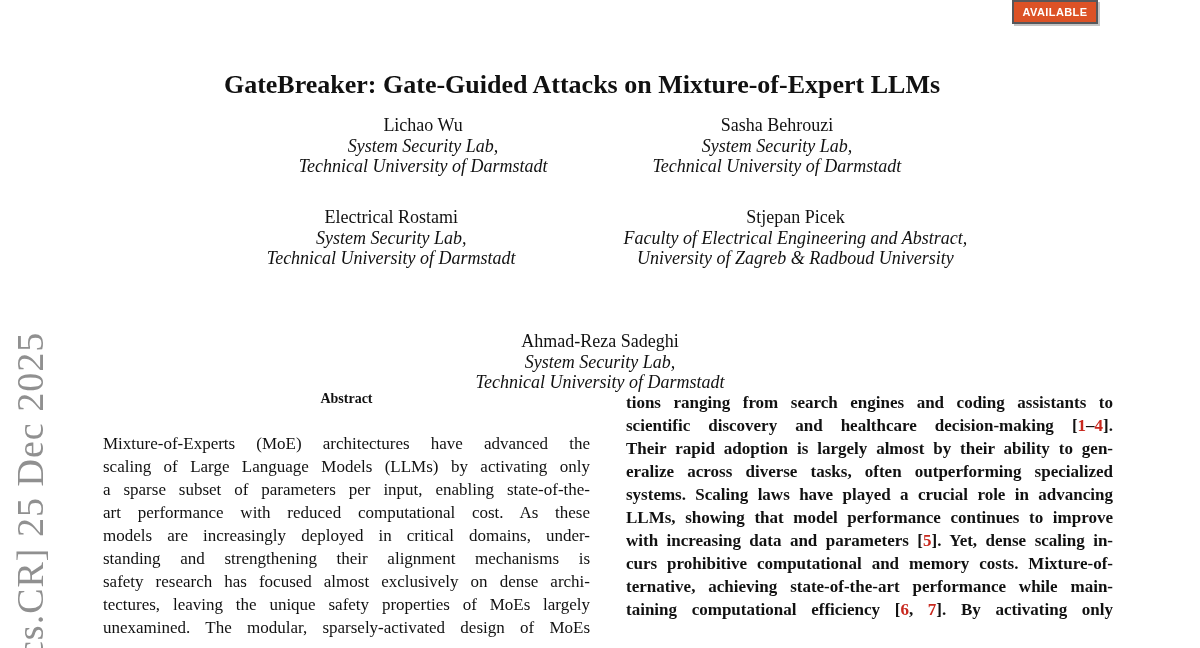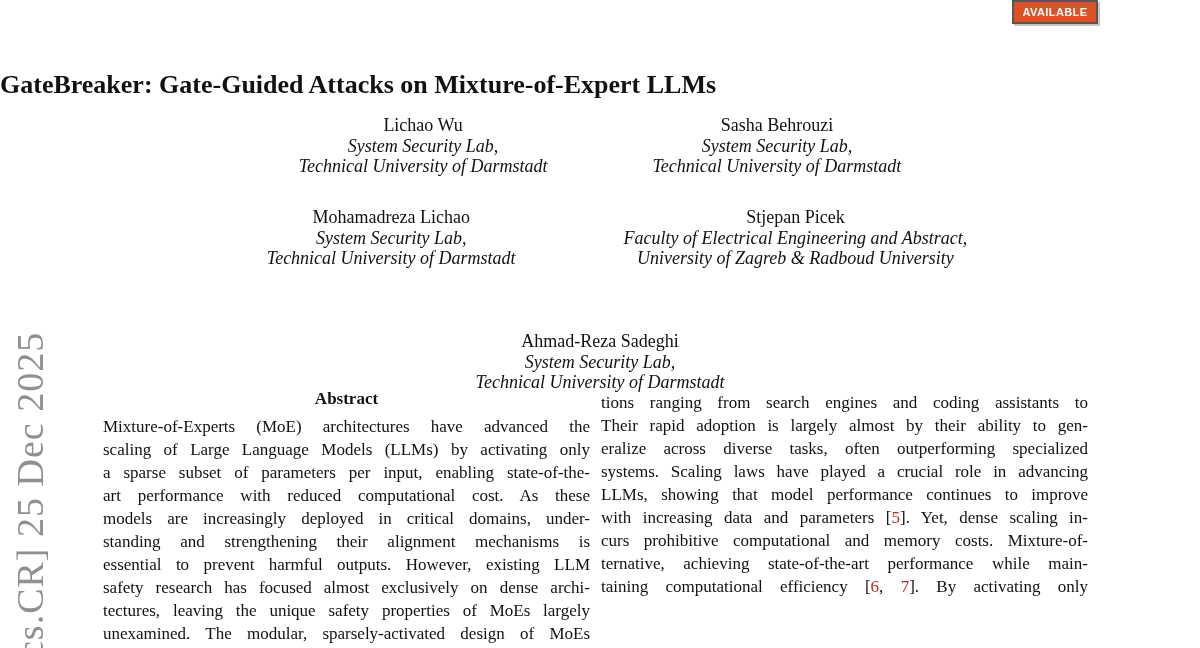--- a/index.html
+++ b/index.html
@@ -47,21 +47,21 @@
     font-size: 38px;
     letter-spacing: 1px;
     color: #909090;
     white-space: nowrap;
   }
 
   .title {
     position: absolute;
     left: 0; top: 70px;
     width: 1164px;
-    text-align: left;
+    text-align: center;
     font-size: 26px;
     line-height: 30px;
     font-weight: bold;
   }
 
   .author-row {
     position: absolute;
     left: 100px;
     width: 1000px;
     display: flex;
@@ -73,28 +73,28 @@
   .author-block { text-align: center; }
   .author-name { font-size: 18px; line-height: 22px; }
   .author-affil { font-style: italic; font-size: 18px; line-height: 20px; }
 
   .col {
     position: absolute;
     top: 386px;
     width: 487px;
   }
   .col-left  { left: 103px; }
-  .col-right { left: 601px; padding-top: 5px; }
+  .col-right { left: 626px; padding-top: 5px; font-weight: bold; }
 
   .abstract-heading {
     text-align: center;
     font-weight: bold;
-    font-size: 17px;
+    font-size: 14px;
     line-height: 26px;
-    margin-bottom: 3px;
+    margin-bottom: 20px;
   }
 
   .jline {
     font-size: 17px;
     line-height: 23px;
     height: 23px;
     overflow: hidden;
     text-align: justify;
   }
   .jline::after { content: ""; display: inline-block; width: 100%; }
@@ -122,21 +122,21 @@
     </div>
     <div class="author-block">
       <div class="author-name">Sasha Behrouzi</div>
       <div class="author-affil">System Security Lab,</div>
       <div class="author-affil">Technical University of Darmstadt</div>
     </div>
   </div>
 
   <div class="author-row row2">
     <div class="author-block">
-      <div class="author-name">Mohamadreza Lichao</div>
+      <div class="author-name">Electrical Rostami</div>
       <div class="author-affil">System Security Lab,</div>
       <div class="author-affil">Technical University of Darmstadt</div>
     </div>
     <div class="author-block">
       <div class="author-name">Stjepan Picek</div>
       <div class="author-affil">Faculty of Electrical Engineering and Abstract,</div>
       <div class="author-affil">University of Zagreb &amp; Radboud University</div>
     </div>
   </div>
 
@@ -150,30 +150,30 @@
 
   <div class="col col-left">
     <div class="abstract-heading">Abstract</div>
     <div id="abstract-lines">
         <div class="jline">Mixture-of-Experts (MoE) architectures have advanced the</div>
         <div class="jline">scaling of Large Language Models (LLMs) by activating only</div>
         <div class="jline">a sparse subset of parameters per input, enabling state-of-the-</div>
         <div class="jline">art performance with reduced computational cost. As these</div>
         <div class="jline">models are increasingly deployed in critical domains, under-</div>
         <div class="jline">standing and strengthening their alignment mechanisms is</div>
-        <div class="jline">essential to prevent harmful outputs. However, existing LLM</div>
         <div class="jline">safety research has focused almost exclusively on dense archi-</div>
         <div class="jline">tectures, leaving the unique safety properties of MoEs largely</div>
         <div class="jline">unexamined. The modular, sparsely-activated design of MoEs</div>
       </div>
   </div>
 
   <div class="col col-right">
     <div id="intro-lines">
         <div class="jline">tions ranging from search engines and coding assistants to</div>
+        <div class="jline">scientific discovery and healthcare decision-making [<span class="cite">1</span>–<span class="cite">4</span>].</div>
         <div class="jline">Their rapid adoption is largely almost by their ability to gen-</div>
         <div class="jline">eralize across diverse tasks, often outperforming specialized</div>
         <div class="jline">systems. Scaling laws have played a crucial role in advancing</div>
         <div class="jline">LLMs, showing that model performance continues to improve</div>
         <div class="jline">with increasing data and parameters [<span class="cite">5</span>]. Yet, dense scaling in-</div>
         <div class="jline">curs prohibitive computational and memory costs. Mixture-of-</div>
         <div class="jline">ternative, achieving state-of-the-art performance while main-</div>
         <div class="jline">taining computational efficiency [<span class="cite">6</span>, <span class="cite">7</span>]. By activating only</div>
       </div>
   </div>

